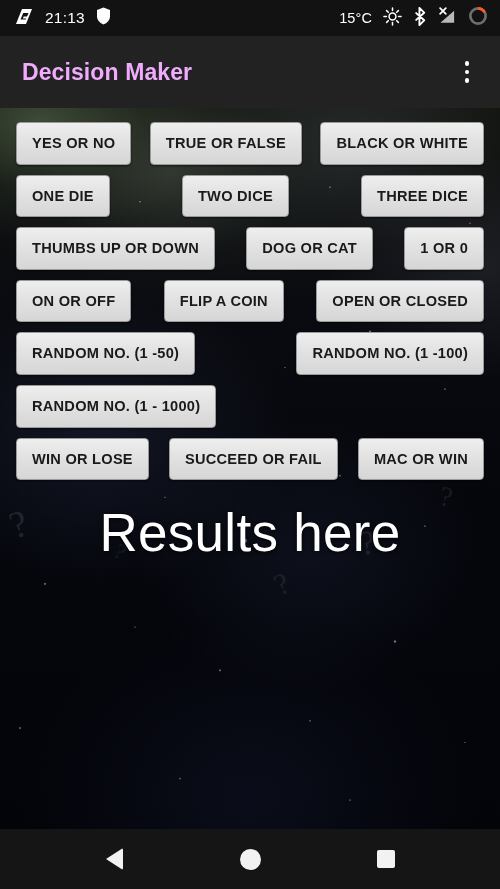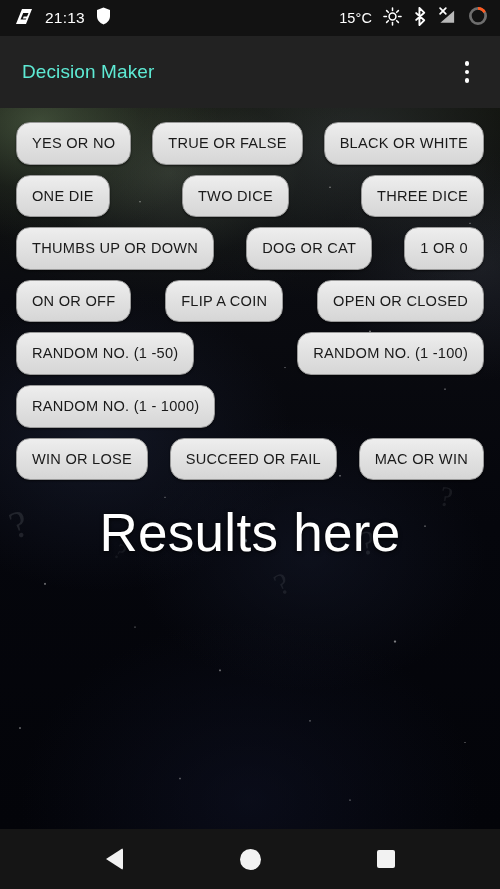--- a/index.html
+++ b/index.html
@@ -32,21 +32,21 @@
   .ico{ display:block; }
 
   
   .app-bar{
     height:72px; flex:0 0 72px;
     background:#222222;
     display:flex; align-items:center;
     padding:0 16px 0 22px;
   }
   .app-title{
-    color:#5eead4; font-size:19px; font-weight:400;
+    color:#f0abfc; font-size:23px; font-weight:700;
     letter-spacing:.1px;
   }
   .overflow-btn{
     margin-left:auto;
     width:34px; height:40px;
     display:flex; flex-direction:column;
     align-items:center; justify-content:center; gap:4px;
     cursor:pointer;
   }
   .overflow-btn i{
@@ -121,25 +121,25 @@
     display:flex; flex-direction:column; gap:10px;
   }
   .btn-row{
     display:flex; align-items:center;
     justify-content:space-between;
     width:100%;
   }
   .dbtn{
     background:linear-gradient(180deg,#eeeeee 0%,#e3e3e3 42%,#d6d6d6 100%);
     border:1px solid #9a9a9a;
-    border-radius:14px;
+    border-radius:4px;
     color:#1a1a1a;
     font-family:"Liberation Sans", sans-serif;
     font-size:14.6px;
-    font-weight:400;
+    font-weight:700;
     letter-spacing:.25px;
     padding:13px 15px;
     line-height:1;
     white-space:nowrap;
     box-shadow:0 1px 2px rgba(0,0,0,.55);
     cursor:pointer;
   }
 
   
   .results{

